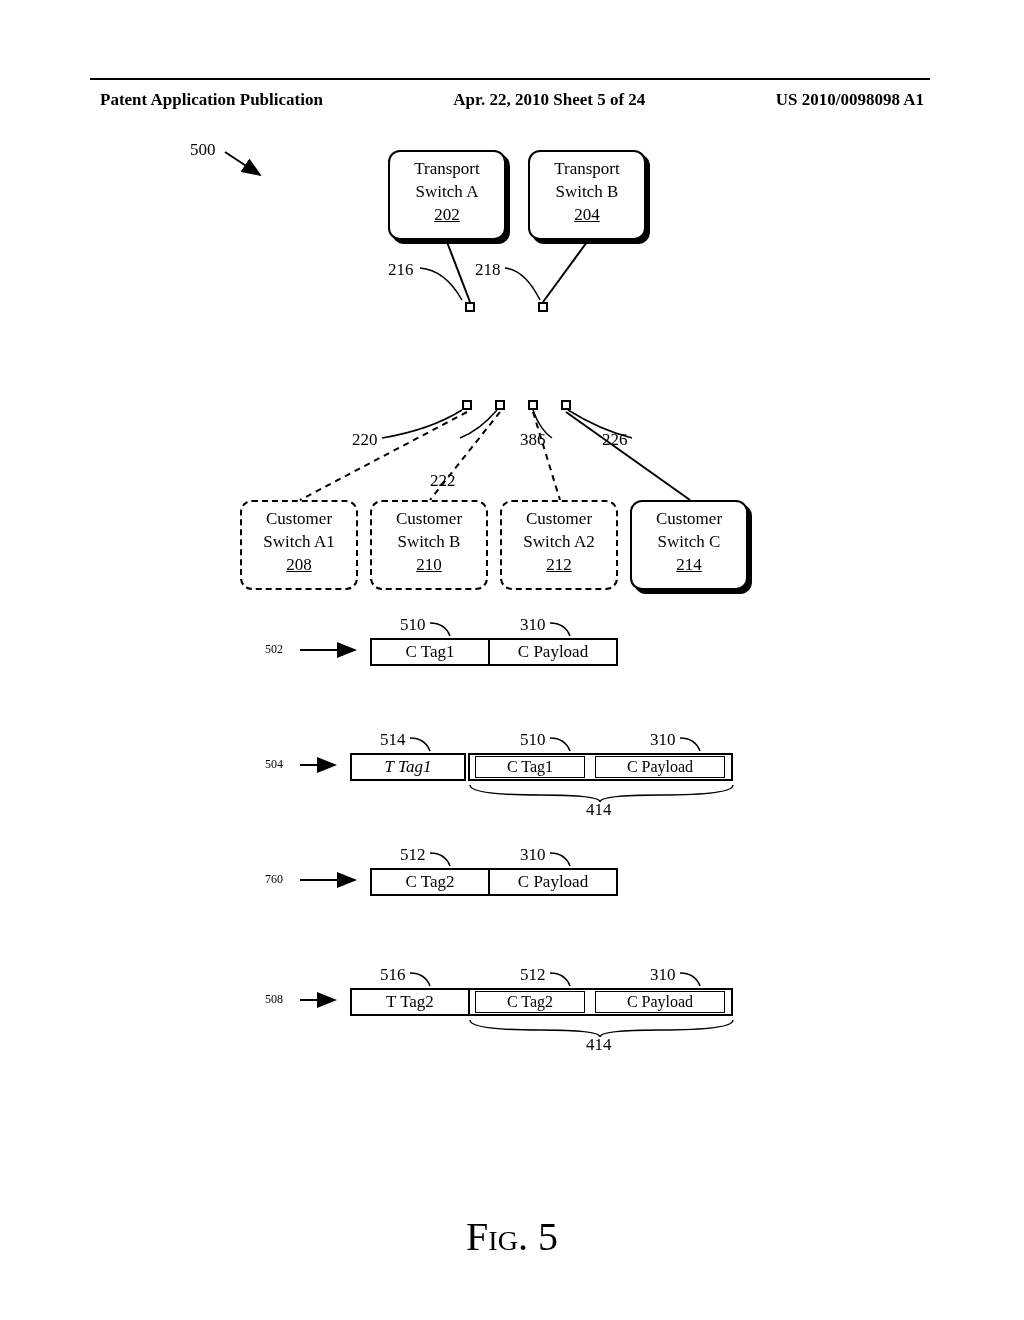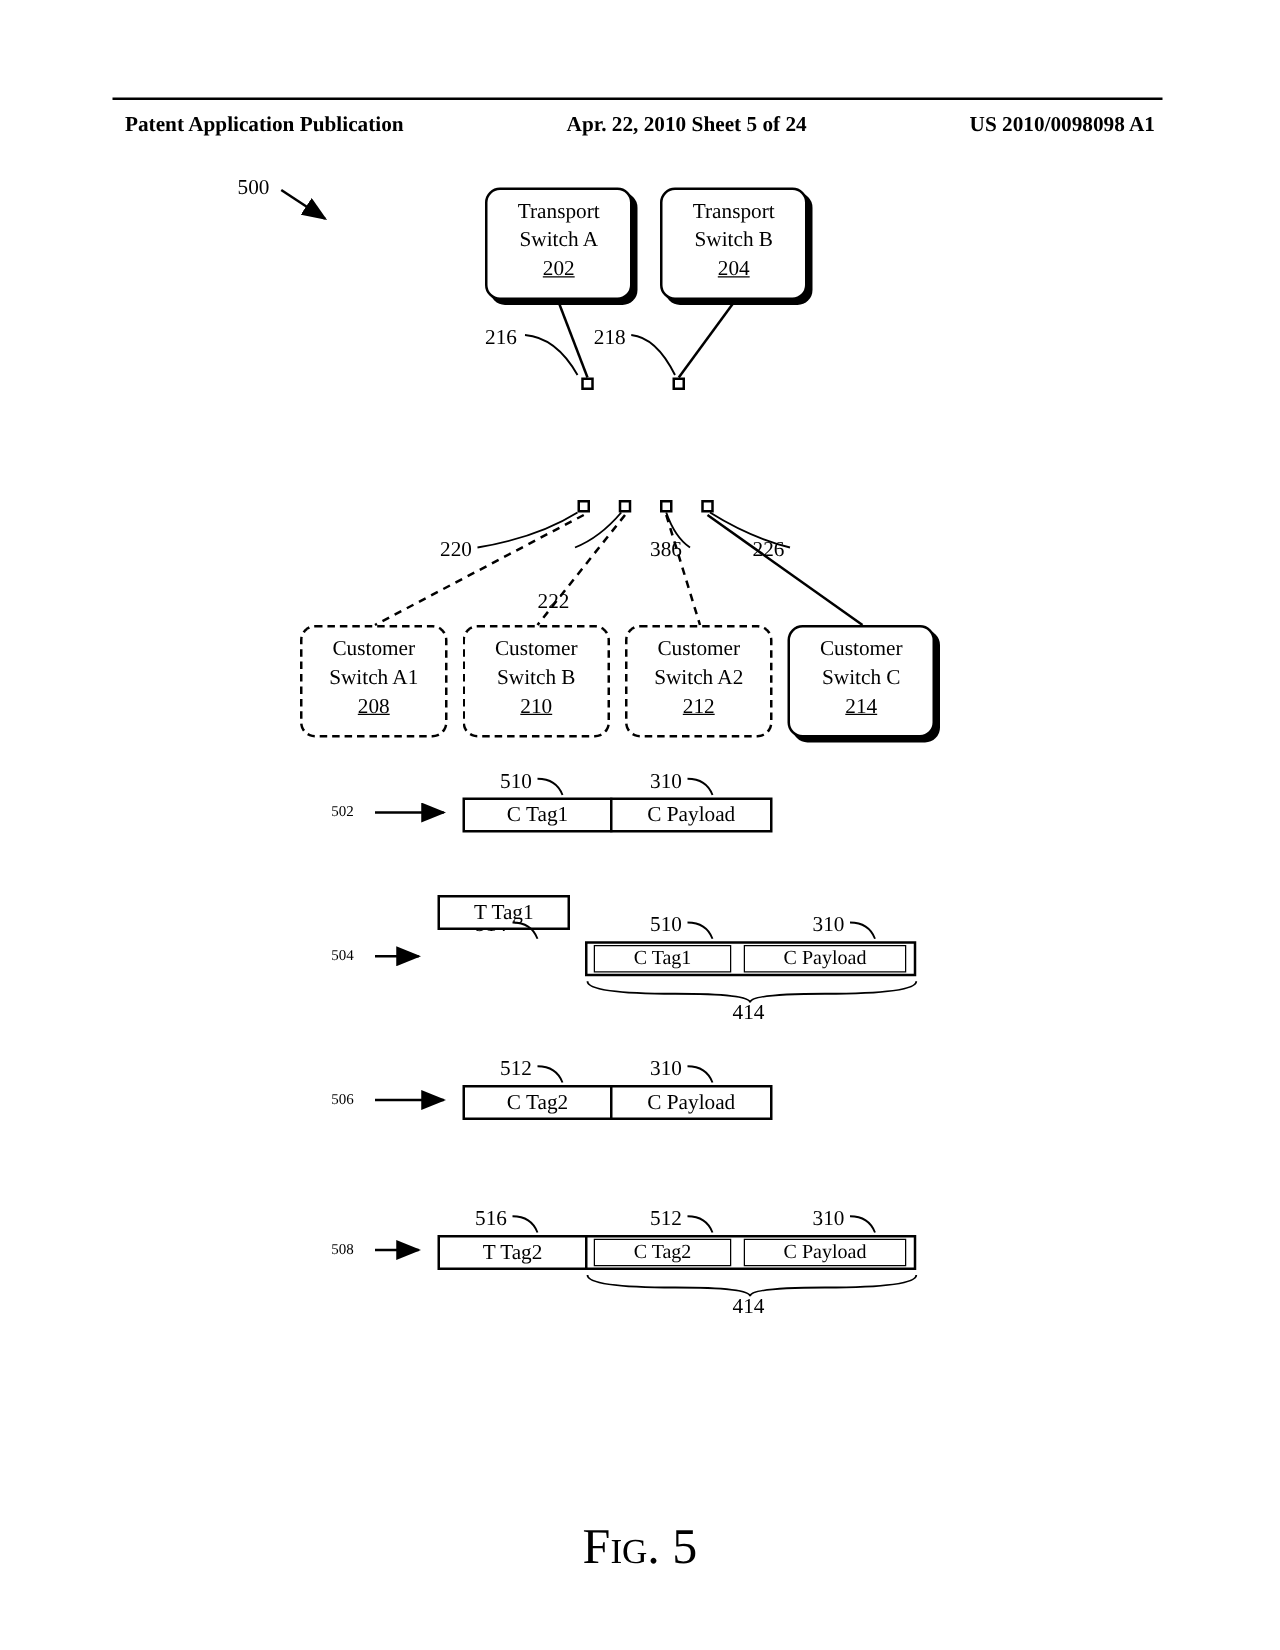--- a/index.html
+++ b/index.html
@@ -185,27 +185,27 @@
   <span class="arrow-label" style="left:265px; top:512px;">502</span>
   <span class="label" style="left:400px; top:485px;">510</span>
   <span class="label" style="left:520px; top:485px;">310</span>
   <div class="packet-cell" style="left:370px; top:508px; width:120px;">C Tag1</div>
   <div class="packet-cell" style="left:488px; top:508px; width:130px;">C Payload</div>
 
   <span class="arrow-label" style="left:265px; top:627px;">504</span>
   <span class="label" style="left:380px; top:600px;">514</span>
   <span class="label" style="left:520px; top:600px;">510</span>
   <span class="label" style="left:650px; top:600px;">310</span>
-  <div class="packet-cell" style="left:350px; top:586px; width:106px;">T Tag1</div>
+  <div class="packet-cell" style="left:350px; top:623px; width:116px;font-style:italic;">T Tag1</div>
   <div class="packet-cell" style="left:468px; top:623px; width:265px;"></div>
   <div class="inner-cell" style="left:475px; top:626px; width:110px;">C Tag1</div>
   <div class="inner-cell" style="left:595px; top:626px; width:130px;">C Payload</div>
   <span class="label" style="left:586px; top:670px;">414</span>
 
-  <span class="arrow-label" style="left:265px; top:742px;">506</span>
+  <span class="arrow-label" style="left:265px; top:742px;">760</span>
   <span class="label" style="left:400px; top:715px;">512</span>
   <span class="label" style="left:520px; top:715px;">310</span>
   <div class="packet-cell" style="left:370px; top:738px; width:120px;">C Tag2</div>
   <div class="packet-cell" style="left:488px; top:738px; width:130px;">C Payload</div>
 
   <span class="arrow-label" style="left:265px; top:862px;">508</span>
   <span class="label" style="left:380px; top:835px;">516</span>
   <span class="label" style="left:520px; top:835px;">512</span>
   <span class="label" style="left:650px; top:835px;">310</span>
   <div class="packet-cell" style="left:350px; top:858px; width:120px;">T Tag2</div>

